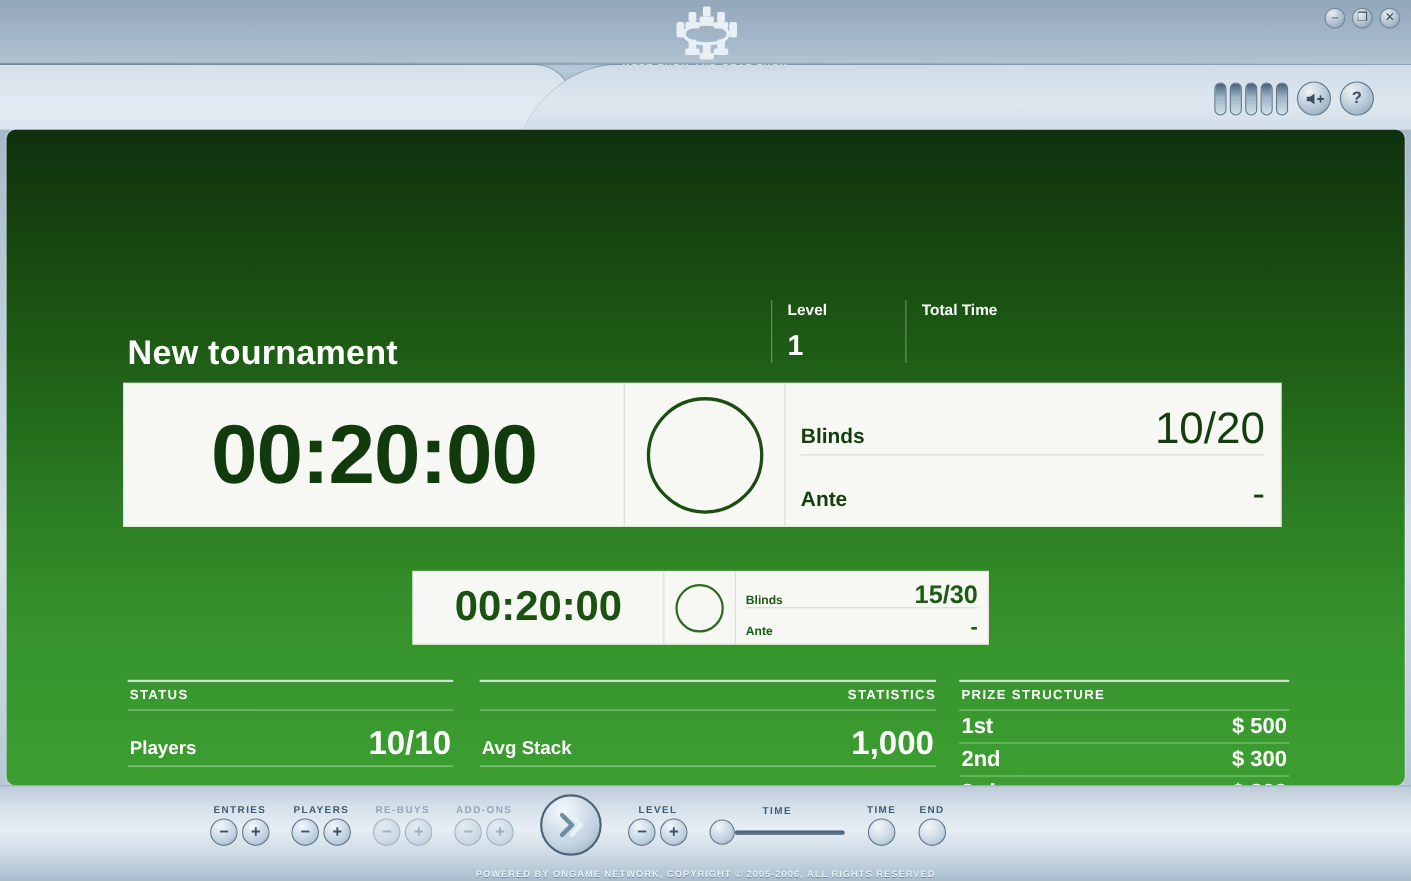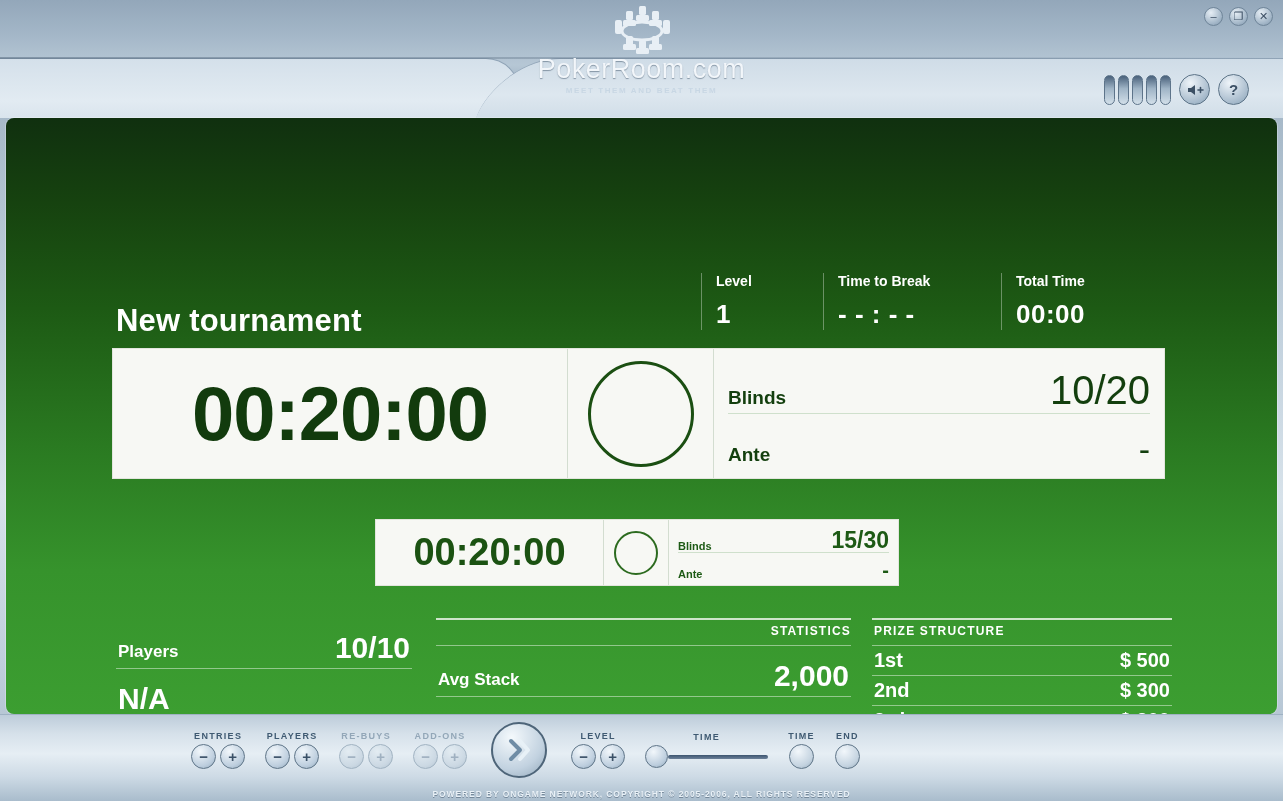--- a/index.html
+++ b/index.html
@@ -280,21 +280,20 @@
           <rect x="54" y="16" width="7" height="14" rx="2"></rect>
           <rect x="30" y="36" width="7" height="9" rx="1.5"></rect>
           <rect x="27" y="44" width="13" height="6" rx="1.5"></rect>
           <rect x="17" y="32" width="7" height="9" rx="1.5"></rect>
           <rect x="14" y="40" width="13" height="6" rx="1.5"></rect>
           <rect x="43" y="32" width="7" height="9" rx="1.5"></rect>
           <rect x="40" y="40" width="13" height="6" rx="1.5"></rect>
           <ellipse cx="33" cy="27" rx="20" ry="9" fill="none" stroke="#e8eff5" stroke-width="3"></ellipse>
         </g>
       </svg>
-      <div class="logo-text">PokerRoom.com</div>
       <div class="logo-tag">MEET THEM AND BEAT THEM</div>
     </div>
 
     <div class="winbtns">
       <div class="winbtn">–</div>
       <div class="winbtn">❐</div>
       <div class="winbtn">✕</div>
     </div>
 
     <div class="hdr-right">
@@ -317,27 +316,22 @@
 
   <div class="green-panel">
 
     <div class="tourn-title">New tournament</div>
 
     <div class="hdr-cols">
       <div class="hdr-col c1">
         <div class="hdr-label">Level</div>
         <div class="hdr-value">1</div>
       </div>
-      <div class="hdr-col c2">
-        <div class="hdr-label">Time to Break</div>
-        <div class="hdr-value">- - : - -</div>
-      </div>
       <div class="hdr-col c3">
         <div class="hdr-label">Total Time</div>
-        <div class="hdr-value">00:00</div>
       </div>
     </div>
 
     <div class="clockbox">
       <div class="clock-main">
         <div class="clock-digits">00:20:00</div>
       </div>
       <div class="clock-ring">
         <div class="ring"></div>
       </div>
@@ -368,38 +362,39 @@
         <div class="next-row">
           <div class="next-lab">Ante</div>
           <div class="next-val dash">-</div>
         </div>
       </div>
     </div>
 
     <div class="cols">
 
       <div class="col status">
+        <div class="col-title">STATUS</div>
         <div class="kv">
           <div class="k">Players</div>
           <div class="v">10/10</div>
         </div>
         <div class="kv">
 
           <div class="v">N/A</div>
         </div>
 
       </div>
 
       <div class="col gap1"></div>
 
       <div class="col stats">
         <div class="col-title">STATISTICS</div>
         <div class="kv">
           <div class="k">Avg Stack</div>
-          <div class="v">2,000</div>
+          <div class="v">1,000</div>
         </div>
         <div class="kv">
 
           <div class="v">10,000</div>
         </div>
 
       </div>
 
       <div class="col gap2"></div>
 

